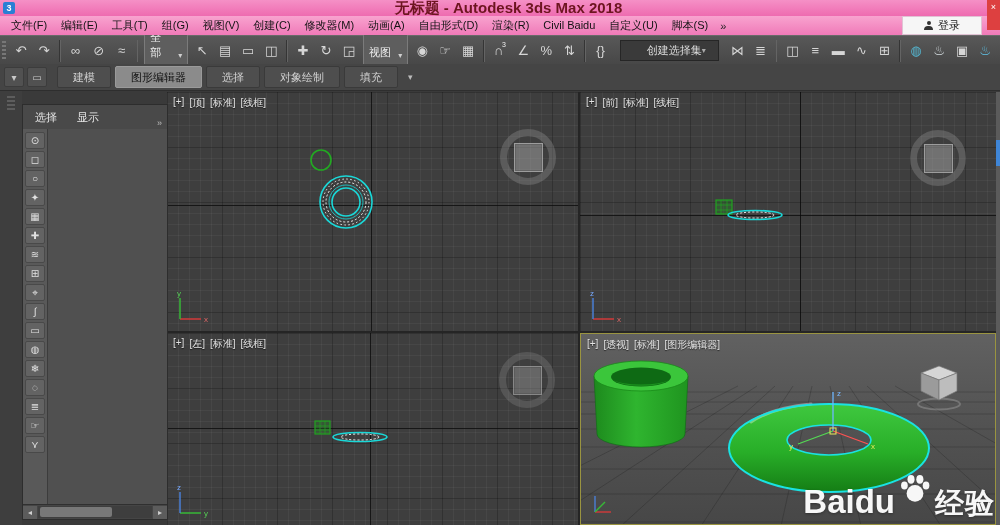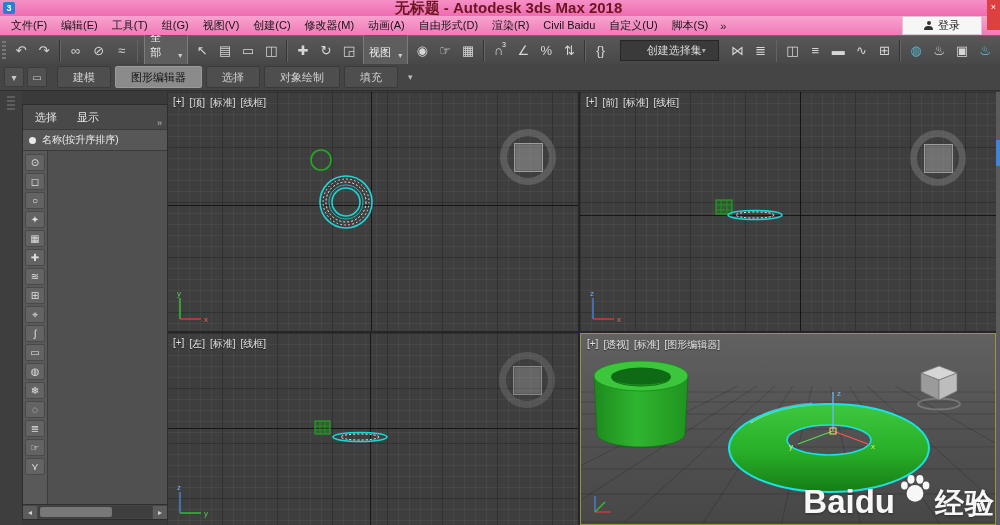--- a/index.html
+++ b/index.html
@@ -343,24 +343,20 @@
   <div class="left-strip"></div>
 
   <div class="explorer">
     <div class="exp-tabs">
       <div style="display:flex;gap:20px;">
 
       <span class="exp-tab">选择</span>
           <span class="exp-tab">显示</span>
         </div>
       <span class="exp-chevron">»</span>
-    </div>
-    <div class="exp-header">
-      <span class="sort-dot"></span>
-      <span>名称(按升序排序)</span>
     </div>
     <div class="exp-body">
       <div class="exp-tools">
 
       <span class="exp-tool">
             <span>⊙</span>
           </span>
           <span class="exp-tool">
             <span>◻</span>
           </span>

